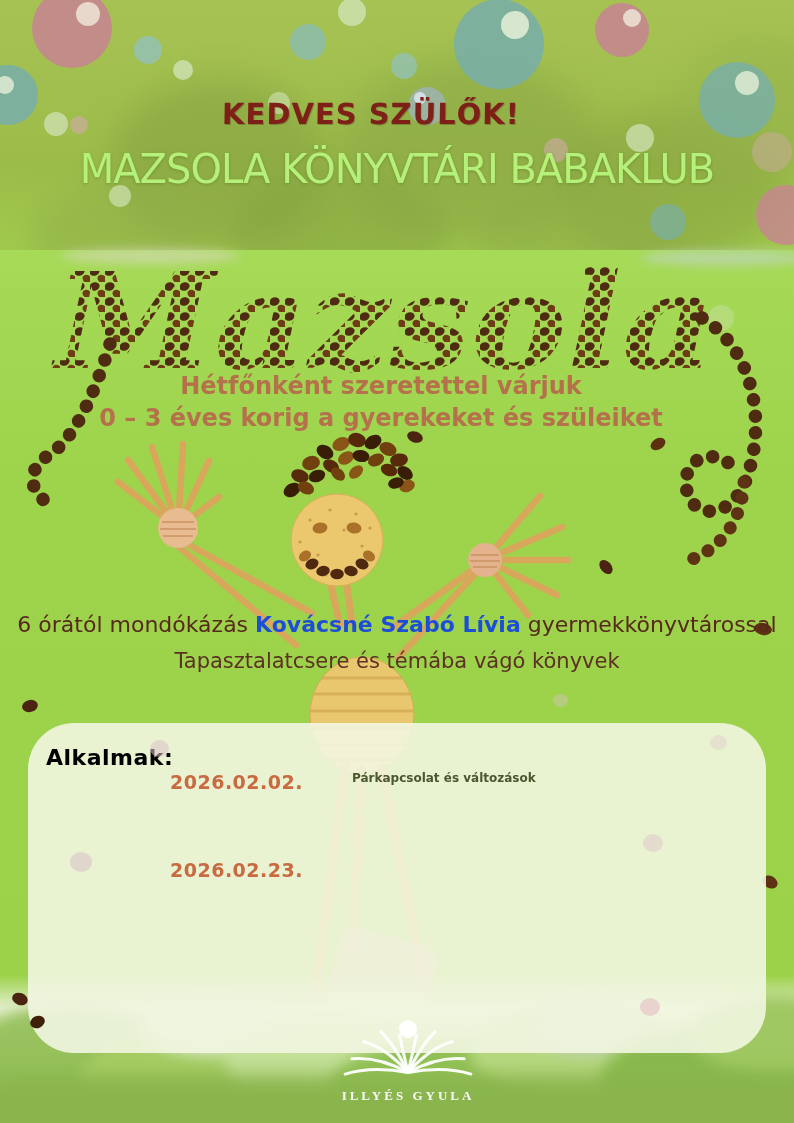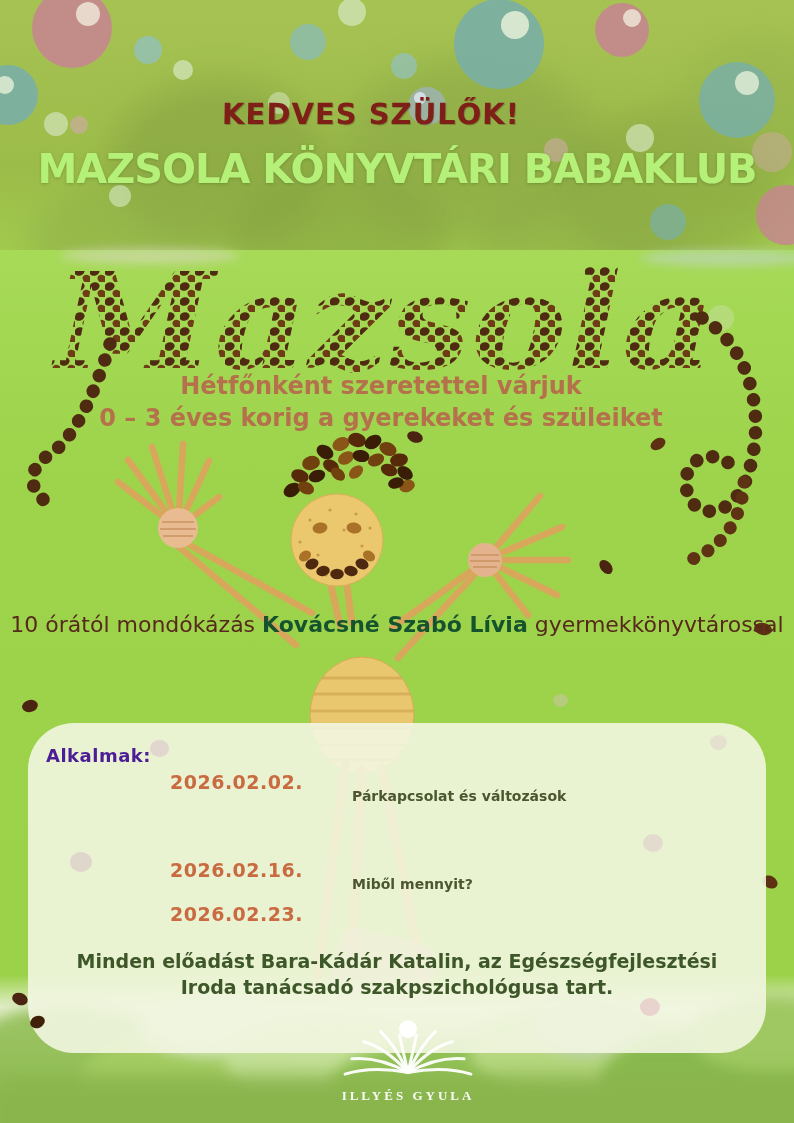--- a/index.html
+++ b/index.html
@@ -16,38 +16,38 @@
   
   .bubble{position:absolute;border-radius:50%;z-index:2;}
   .petal{position:absolute;border-radius:50%;z-index:3;}
   
   .word-art{position:absolute;left:0;top:252px;width:794px;height:330px;z-index:2;}
   .figure-art{position:absolute;left:0;top:430px;width:794px;height:620px;z-index:2;}
   
   .txt{position:absolute;left:0;width:100%;text-align:center;z-index:4;}
   .greeting{top:97px;color:#7e1f18;font-size:29px;font-weight:bold;letter-spacing:1px;
             transform:translateX(-26px) skewX(-1deg);text-shadow:1px 1px 0 rgba(60,10,5,.25);}
-  .title{top:146px;color:#b5f078;font-size:40px;font-weight:bold;letter-spacing:-1px;
+  .title{top:146px;color:#b5f078;font-size:40px;font-weight:normal;letter-spacing:-1px;
          text-shadow:0 1px 3px rgba(80,110,35,.45);margin:0;}
   .subtitle{top:371px;color:#b5714b;font-size:24px;font-weight:bold;line-height:1.32;
             transform:translateX(-16px);}
   .info1{top:612px;font-size:22px;color:#56291c;}
-  .info1 b{color:#14532d;text-align:center;}
+  .info1 b{color:#1d4ed8;text-align:center;}
   .info2{top:649px;font-size:21px;color:#5b3124;}
   .info3{top:680px;font-size:19px;font-weight:bold;color:#562a1d;line-height:1.35;}
   .info3 span{display:inline-block;max-width:700px;}
   
   .schedule-box{position:absolute;left:28px;top:723px;width:738px;height:330px;z-index:5;
                 background:rgba(242,246,225,.9);border-radius:46px;}
-  .alkalmak{position:absolute;left:18px;top:22px;font-size:18px;font-weight:bold;
-            color:#4c1d95;letter-spacing:.5px;}
+  .alkalmak{position:absolute;left:18px;top:22px;font-size:22px;font-weight:bold;
+            color:#000000;letter-spacing:.5px;}
   .rows{position:absolute;left:142px;top:48px;right:24px;}
   .row{display:flex;align-items:flex-start;height:44px;}
   .row .date{width:182px;font-size:19px;font-weight:bold;color:#c96a40;letter-spacing:.5px;flex:none;}
-  .row .topic{font-size:14px;font-weight:bold;color:#4b572e;margin-top:17px;}
+  .row .topic{font-size:12px;font-weight:bold;color:#4b572e;}
   .note{position:absolute;left:36px;right:36px;top:226px;text-align:center;
         font-size:19px;font-weight:bold;color:#3e5728;line-height:1.35;}
   .note span{display:inline-block;max-width:655px;}
   
   .bottom-band{position:absolute;left:0;top:975px;width:794px;height:148px;z-index:3;overflow:hidden;
                background:linear-gradient(180deg,rgba(223,236,196,0) 0%,#e3eecb 22%,#c4dd95 55%,#a9cf6e 85%,#97c25c 100%);}
   .bush{position:absolute;border-radius:50%;filter:blur(7px);}
   .over-deco{position:absolute;z-index:6;border-radius:50%;}
   
   .logo{position:absolute;left:11px;top:1018px;width:100%;text-align:center;z-index:9;font-weight:bold;}
@@ -241,40 +241,36 @@
   <div class="petal" style="left:553px;top:694px;width:15px;height:13px;background:#dcc0ca;opacity:.4;"></div>
 
   <div class="txt greeting">KEDVES SZÜLŐK!</div>
   <h1 class="txt title">MAZSOLA KÖNYVTÁRI BABAKLUB</h1>
 
   <div class="txt subtitle">
     <div>Hétfőnként szeretettel várjuk</div>
     <div>0 – 3 éves korig a gyerekeket és szüleiket</div>
   </div>
 
-  <div class="txt info1"><span>10 órától mondókázás </span><b>Kovácsné Szabó Lívia</b><span> gyermekkönyvtárossal</span></div>
+  <div class="txt info1"><span>6 órától mondókázás </span><b>Kovácsné Szabó Lívia</b><span> gyermekkönyvtárossal</span></div>
+  <div class="txt info2">Tapasztalatcsere és témába vágó könyvek</div>
 
   <div class="schedule-box">
     <div class="alkalmak">Alkalmak:</div>
     <div class="rows">
       <div class="row">
         <div class="date">2026.02.02.</div>
         <div class="topic">Párkapcsolat és változások</div>
       </div>
       <div class="row">
       </div>
       <div class="row">
-        <div class="date">2026.02.16.</div>
-        <div class="topic">Miből mennyit?</div>
-      </div>
-      <div class="row">
         <div class="date">2026.02.23.</div>
       </div>
     </div>
-    <div class="note"><span>Minden előadást Bara-Kádár Katalin, az Egészségfejlesztési Iroda tanácsadó szakpszichológusa tart.</span></div>
   </div>
 
   <div class="bottom-band">
     <div class="bush" style="left:-30px;top:30px;width:200px;height:95px;background:#8fbc52;opacity:.85;"></div>
     <div class="bush" style="left:80px;top:55px;width:230px;height:100px;background:#a5cd63;"></div>
     <div class="bush" style="left:140px;top:22px;width:150px;height:60px;background:#d8e8c6;opacity:.9;"></div>
     <div class="bush" style="left:225px;top:42px;width:200px;height:92px;background:#c7e29b;opacity:.95;"></div>
     <div class="bush" style="left:330px;top:62px;width:260px;height:100px;background:#92c156;"></div>
     <div class="bush" style="left:470px;top:32px;width:200px;height:90px;background:#b7d880;"></div>
     <div class="bush" style="left:530px;top:22px;width:120px;height:58px;background:#c2cfc2;opacity:.8;"></div>

